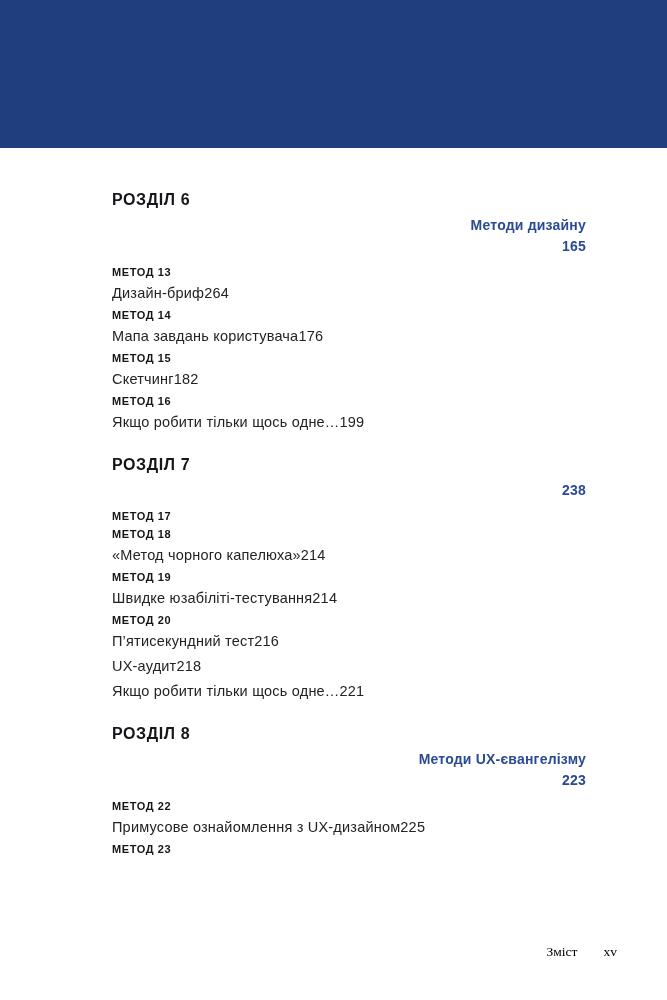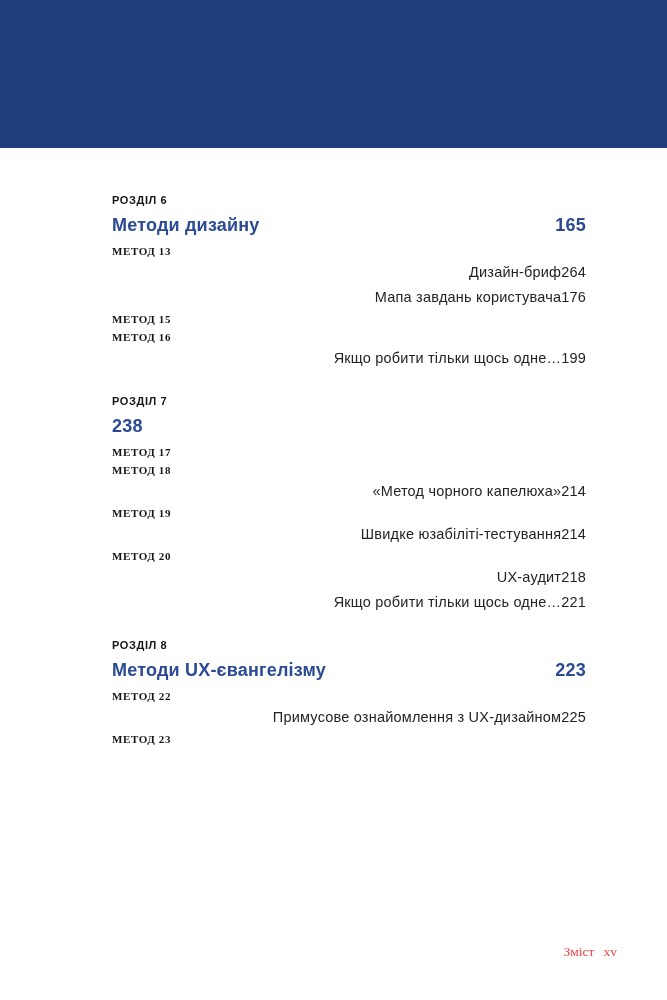--- a/index.html
+++ b/index.html
@@ -13,66 +13,66 @@
   .band {
     width: 100%; height: 148px;
     background: var(--band, #203E7E);
   }
   .content {
     padding: 46px 81px 0 112px;
   }
   .section { margin-bottom: 28px; }
   .kicker {
     font-weight: bold;
-    font-size: 11px;
+    font-size: 16px;
     line-height: 12px;
     letter-spacing: 0.6px;
     color: #15151a;
     margin: 0 0 9px 0;
   }
   .chapter-row {
     display: flex;
     justify-content: space-between;
     align-items: flex-end;
     font-weight: bold;
-    font-size: 18px;
+    font-size: 14px;
     line-height: 21px;
     letter-spacing: 0.2px;
     color: var(--accent, #2B4A93);
     margin: 0 0 10px 0;
+    flex-direction: column;
   }
   .entry-label {
     font-weight: bold;
     font-size: 11px;
     line-height: 11px;
     letter-spacing: 0.6px;
     color: #15151a;
     margin: 0 0 7px 0;
-    font-family: Liberation Serif, serif;
   }
   .entry-row {
     display: flex;
-    justify-content: flex-end;
+    justify-content: flex-start;
     align-items: baseline;
     font-size: 14.5px;
     line-height: 17px;
     letter-spacing: 0.2px;
     color: #232323;
     margin: 0 0 8px 0;
   }
   .footer {
     position: absolute;
     top: 944px;
     right: 50px;
     display: flex;
     align-items: baseline;
-    gap: 9px;
+    gap: 26px;
     font-family: "Liberation Serif", serif;
     font-size: 13.5px;
-    color: #ef4444;
+    color: #000000;
   }
 </style>
 </head>
 <body>
 
 <div class="band"></div>
 
 <div class="content">
 
   <div class="section">
@@ -81,26 +81,31 @@
       <span>Методи дизайну</span>
       <span>165</span>
     </div>
 
     <div class="entry-label">МЕТОД 13</div>
     <div class="entry-row">
       <span>Дизайн-бриф</span>
       <span>264</span>
     </div>
 
+    <div class="entry-label">МЕТОД 14</div>
     <div class="entry-row">
       <span>Мапа завдань користувача</span>
       <span>176</span>
     </div>
 
     <div class="entry-label">МЕТОД 15</div>
+    <div class="entry-row">
+      <span>Скетчинг</span>
+      <span>182</span>
+    </div>
 
     <div class="entry-label">МЕТОД 16</div>
 
     <div class="entry-row">
       <span>Якщо робити тільки щось одне…</span>
       <span>199</span>
     </div>
   </div>
 
   <div class="section">
@@ -117,20 +122,24 @@
       <span>214</span>
     </div>
 
     <div class="entry-label">МЕТОД 19</div>
     <div class="entry-row">
       <span>Швидке юзабіліті-тестування</span>
       <span>214</span>
     </div>
 
     <div class="entry-label">МЕТОД 20</div>
+    <div class="entry-row">
+      <span>П’ятисекундний тест</span>
+      <span>216</span>
+    </div>
 
     <div class="entry-row">
       <span>UX-аудит</span>
       <span>218</span>
     </div>
 
     <div class="entry-row">
       <span>Якщо робити тільки щось одне…</span>
       <span>221</span>
     </div>

